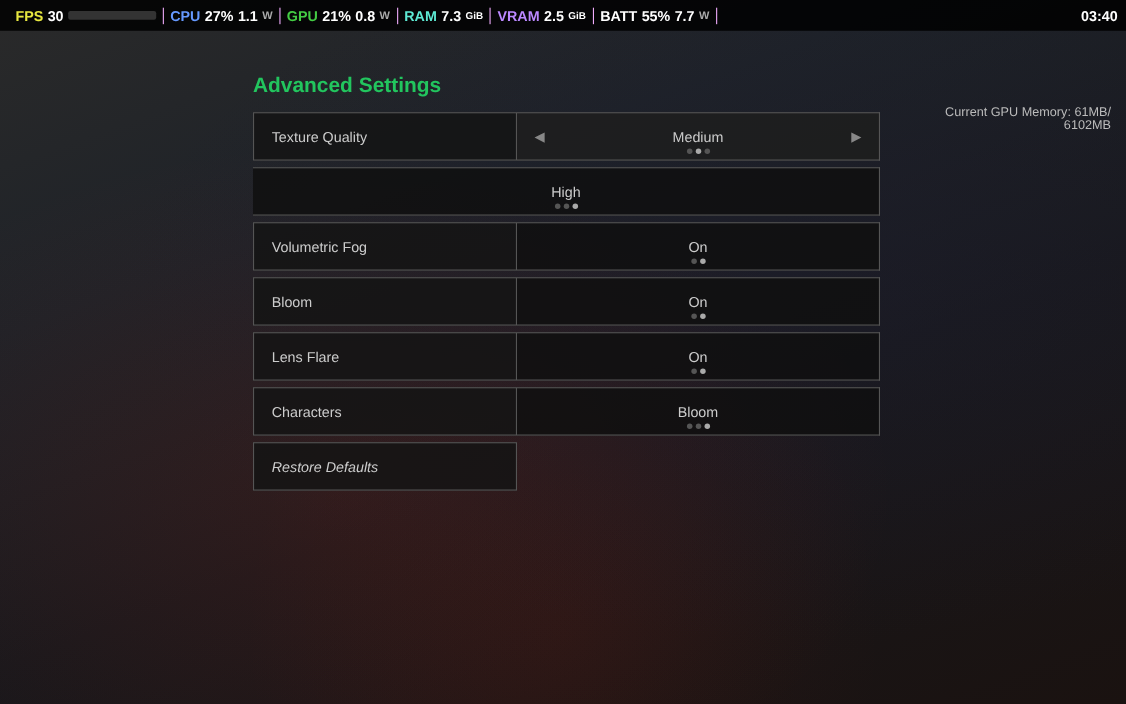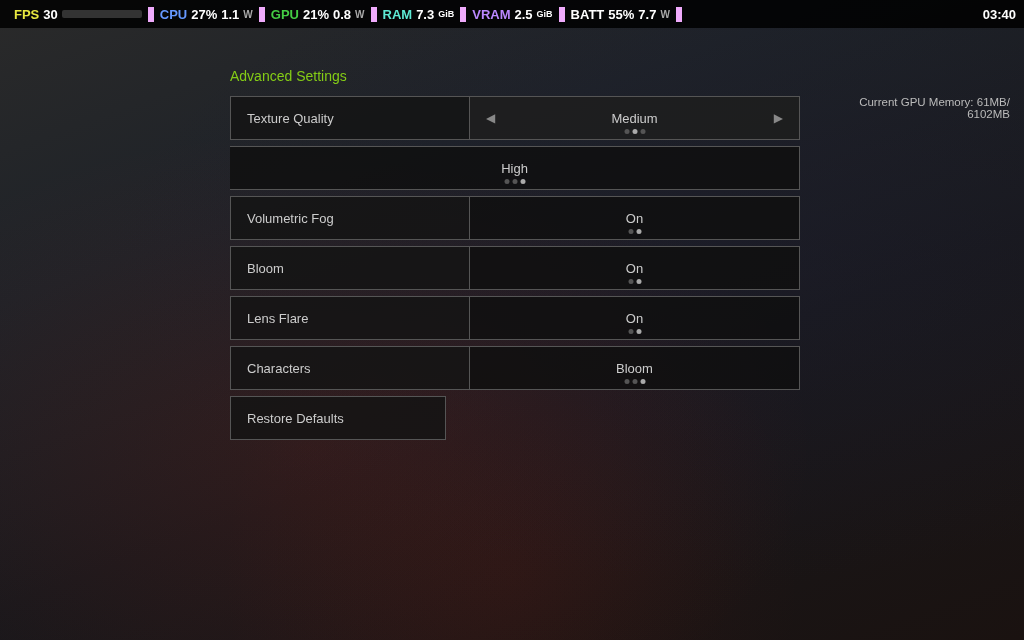--- a/index.html
+++ b/index.html
@@ -52,21 +52,21 @@
       z-index: 10;
       font-size: 13px;
       font-weight: bold;
     }
 
     .hud-section {
       display: flex;
       align-items: center;
       gap: 4px;
       padding: 0 6px;
-      border-right: 6px solid #f0abfc;
+      border-right: 1px solid #f0abfc;
     }
     .hud-section:last-child { border-right: none; }
 
     .hud-label-fps { color: #e8e840; }
     .hud-label-cpu { color: #6699ff; }
     .hud-label-gpu { color: #44cc44; }
     .hud-label-ram { color: #5eead4; }
     .hud-label-vram { color: #bb88ff; }
     .hud-label-batt { color: #ffffff; }
     .hud-value { color: #ffffff; }
@@ -107,25 +107,25 @@
       padding: 40px 30px 40px 230px;
     }
 
     
     .settings-panel {
       width: 570px;
       flex-shrink: 0;
     }
 
     .settings-title {
-      color: #84cc16;
-      font-size: 14px;
+      color: #22c55e;
+      font-size: 19px;
       font-family: Arial, sans-serif;
       margin-bottom: 12px;
-      font-weight: normal;
+      font-weight: bold;
     }
 
     .settings-row {
       display: flex;
       margin-bottom: 6px;
       height: 44px;
     }
 
     .row-label {
       width: 240px;
@@ -191,21 +191,22 @@
       height: 5px;
       border-radius: 50%;
       background: #555;
     }
     .dot.active {
       background: #aaa;
     }
 
     
     .settings-row.restore .row-label {
-      width: 216px;
+      width: 240px;
+      font-style: italic;
     }
 
     
     .info-panel {
       margin-left: 20px;
       width: 190px;
       flex-shrink: 0;
       padding-top: 28px;
     }
 

